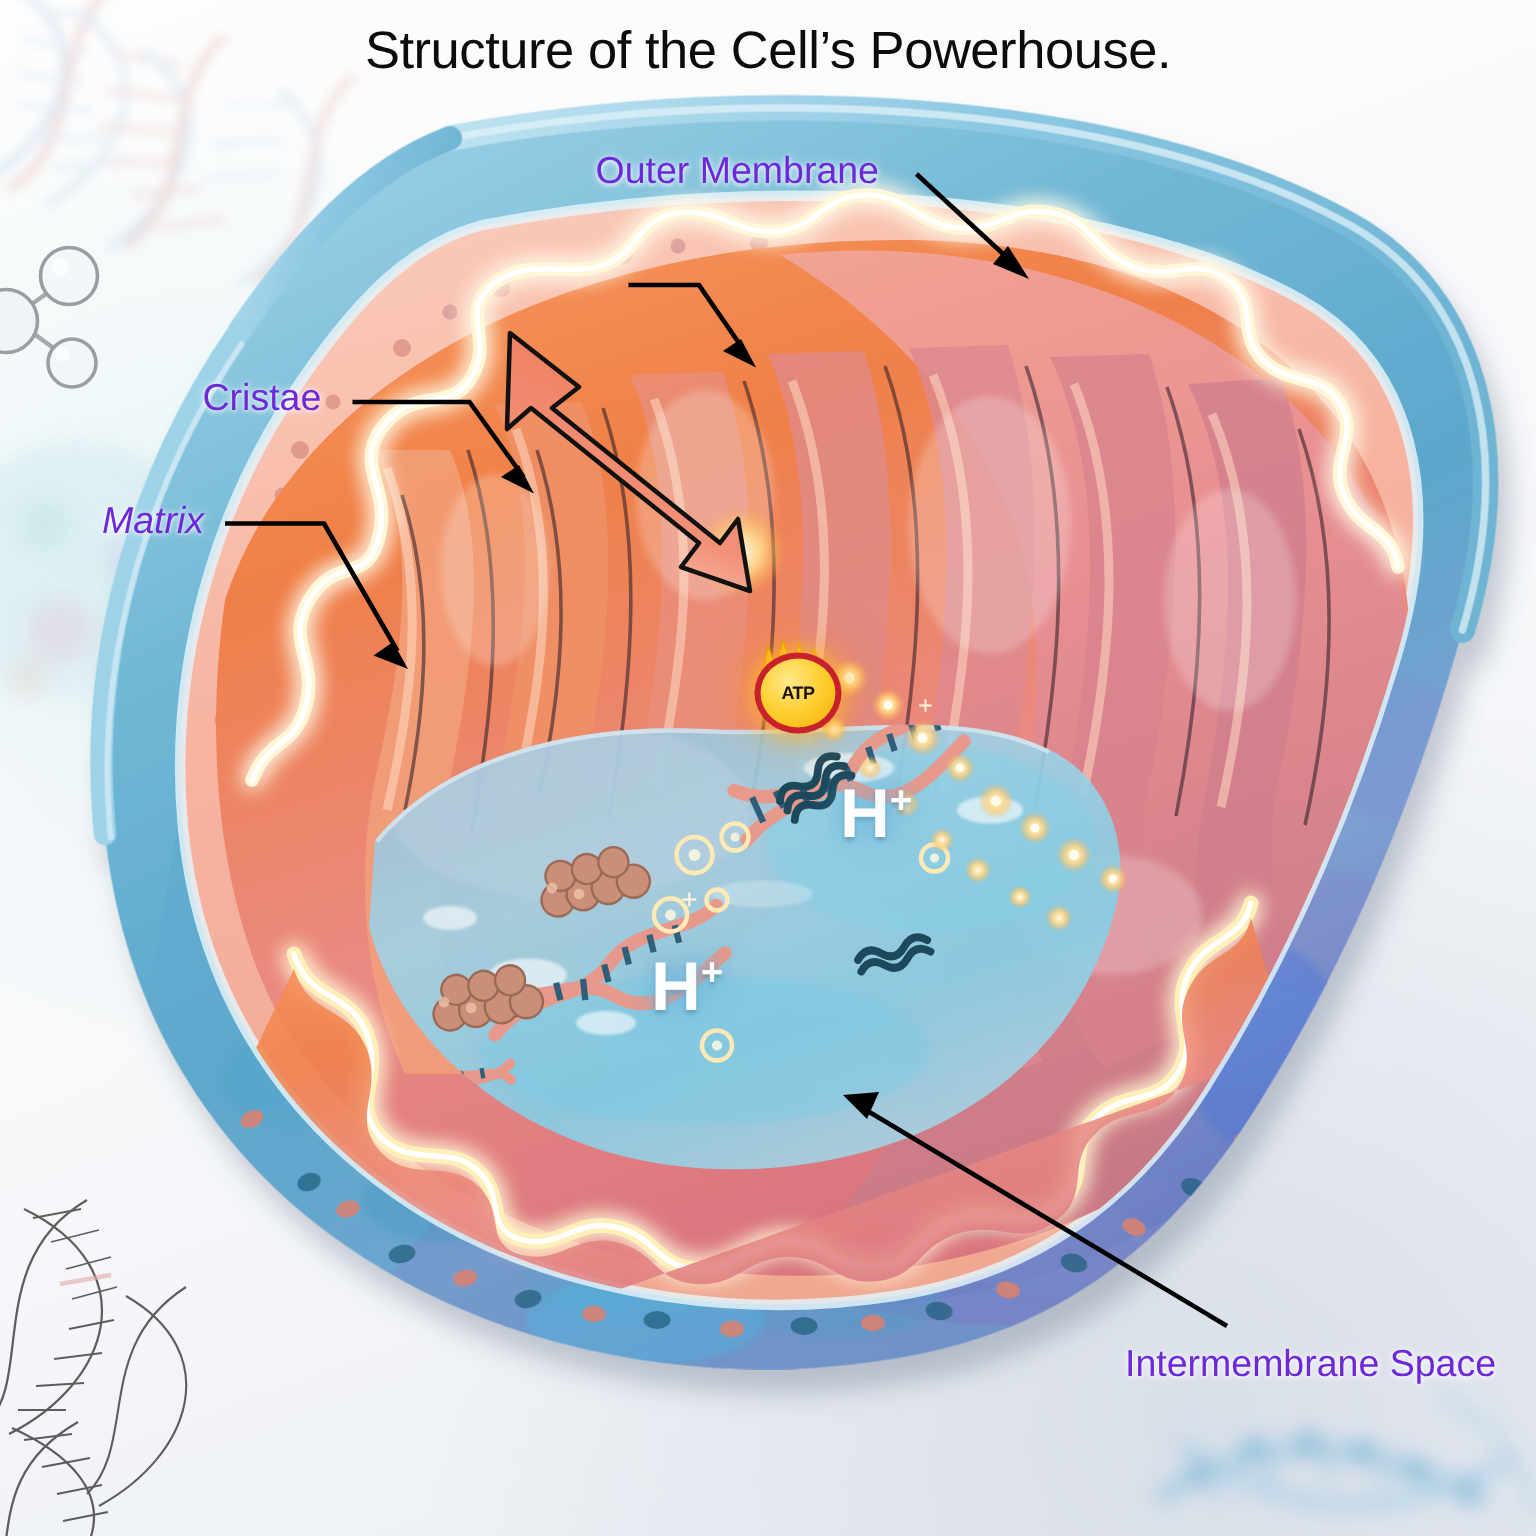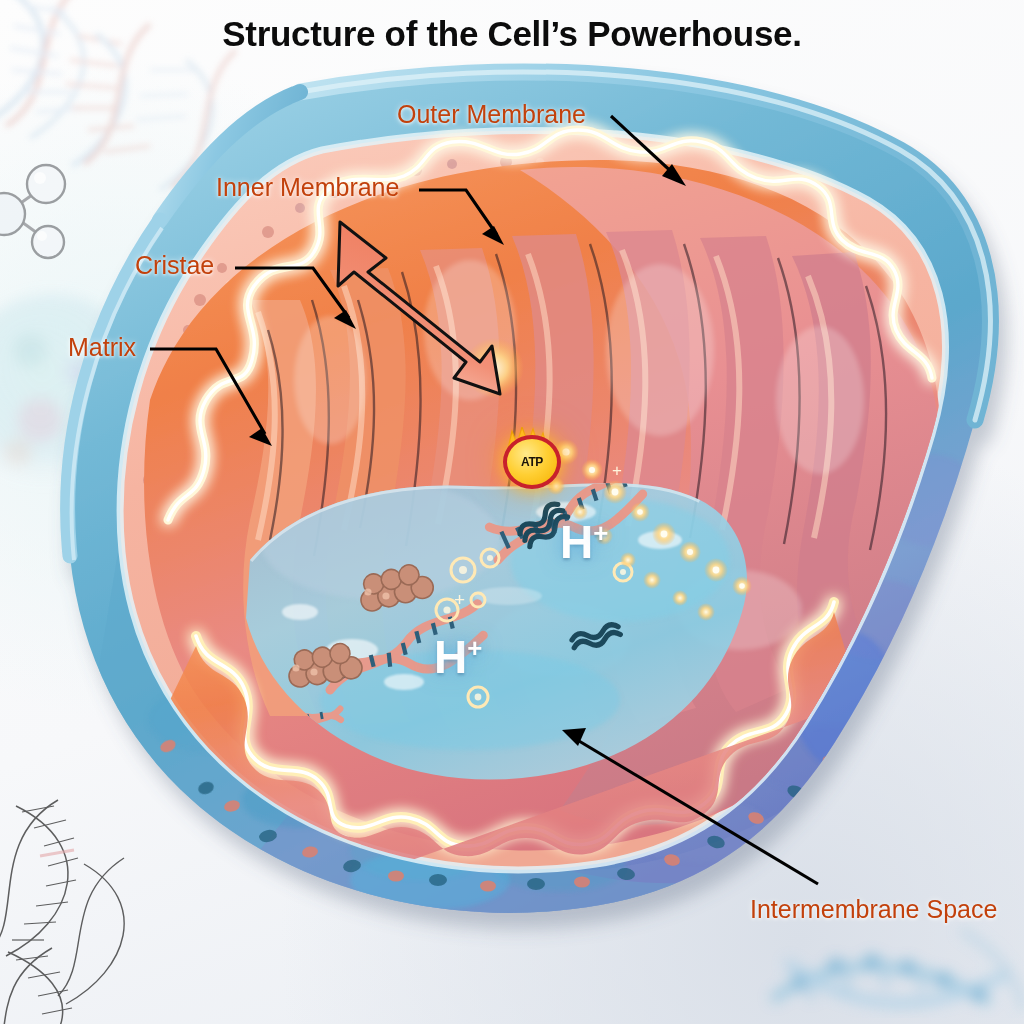--- a/index.html
+++ b/index.html
@@ -12,27 +12,27 @@
   #stage{position:absolute;inset:0;width:1024px;height:1024px;overflow:hidden;}
   .layer{position:absolute;inset:0;width:1024px;height:1024px;}
   #bg{
     background:
       radial-gradient(circle at 78% 92%, #d9dfe8 0%, rgba(217,223,232,0) 42%),
       radial-gradient(circle at 12% 38%, #eaf6f7 0%, rgba(234,246,247,0) 30%),
       linear-gradient(160deg,#fdfdfd 0%,#f7f8fa 55%,#e8ecf2 100%);
   }
   #title{
     position:absolute;left:0;right:0;top:14px;text-align:center;
-    font-size:35px;font-weight:bold;color:#0c0c0c;letter-spacing:-0.3px;
+    font-size:35px;font-weight:normal;color:#0c0c0c;letter-spacing:-0.3px;
     font-family:"Liberation Sans",sans-serif;
     text-shadow:0 1px 2px rgba(255,255,255,.9);
     z-index:40;
   }
   .lbl{
-    position:absolute;color:#c2410c;font-size:25px;white-space:nowrap;
+    position:absolute;color:#6d28d9;font-size:25px;white-space:nowrap;
     font-family:"Liberation Sans",sans-serif;z-index:38;
     text-shadow:0 1px 3px rgba(255,255,255,.85),0 0 6px rgba(255,255,255,.7);
   }
   .hplus{
     position:absolute;color:#ffffff;font-weight:bold;z-index:30;
     font-family:"Liberation Sans",sans-serif;
     text-shadow:0 0 10px rgba(120,190,225,.95),0 0 22px rgba(90,160,210,.7),0 2px 3px rgba(40,80,110,.45);
   }
   .hplus sup{font-size:.56em;vertical-align:super;}
   #atp{
@@ -721,23 +721,22 @@
     </g>
 
     <g>
       <polygon points="340,222 386,258 368,272 480,362 492,346 500,394 454,378 466,362 354,272 338,286" fill="url(#arrowSalmon)" stroke="#111" stroke-width="3" stroke-linejoin="round"></polygon>
     </g>
   </svg>
 
   <div id="title" class="nosel">Structure of the Cell’s Powerhouse.</div>
 
   <div class="lbl nosel" style="left:397px;top:100px;">Outer Membrane</div>
-  <div class="lbl nosel" style="left:216px;top:173px;">Inner Membrane</div>
   <div class="lbl nosel" style="left:135px;top:251px;text-align:center;">Cristae</div>
-  <div class="lbl nosel" style="left:68px;top:333px;">Matrix</div>
+  <div class="lbl nosel" style="left:68px;top:333px;font-style:italic;">Matrix</div>
   <div class="lbl nosel" style="left:750px;top:895px;">Intermembrane Space</div>
 
   <div class="hplus nosel" style="left:560px;top:515px;font-size:46px;"><span>H</span><sup>+</sup></div>
   <div class="hplus nosel" style="left:434px;top:630px;font-size:46px;"><span>H</span><sup>+</sup></div>
 
   <div id="atp">
     <svg width="56" height="56" viewBox="0 0 56 56" style="position:absolute;left:0;top:0;">
       <path d="M8,22 L12,4 L17,17 L22,0 L28,16 L33,2 L38,18 L43,6 L48,24 Z" fill="#ffc21f" stroke="#e89b00" stroke-width="1.2"></path>
     </svg>
     <div class="disc">

